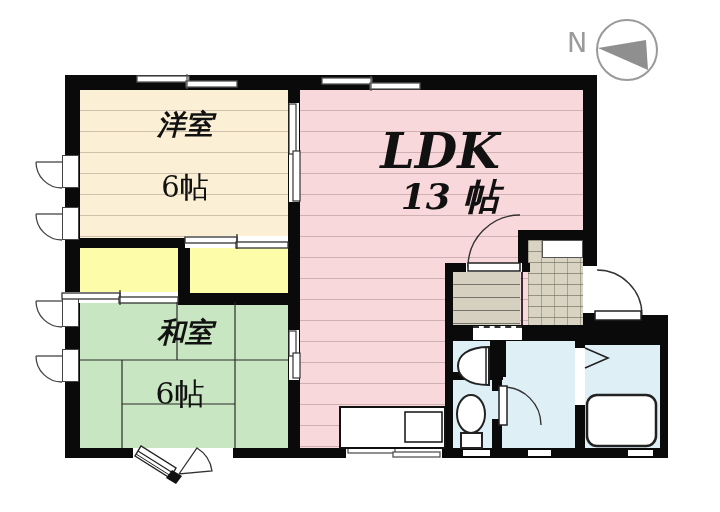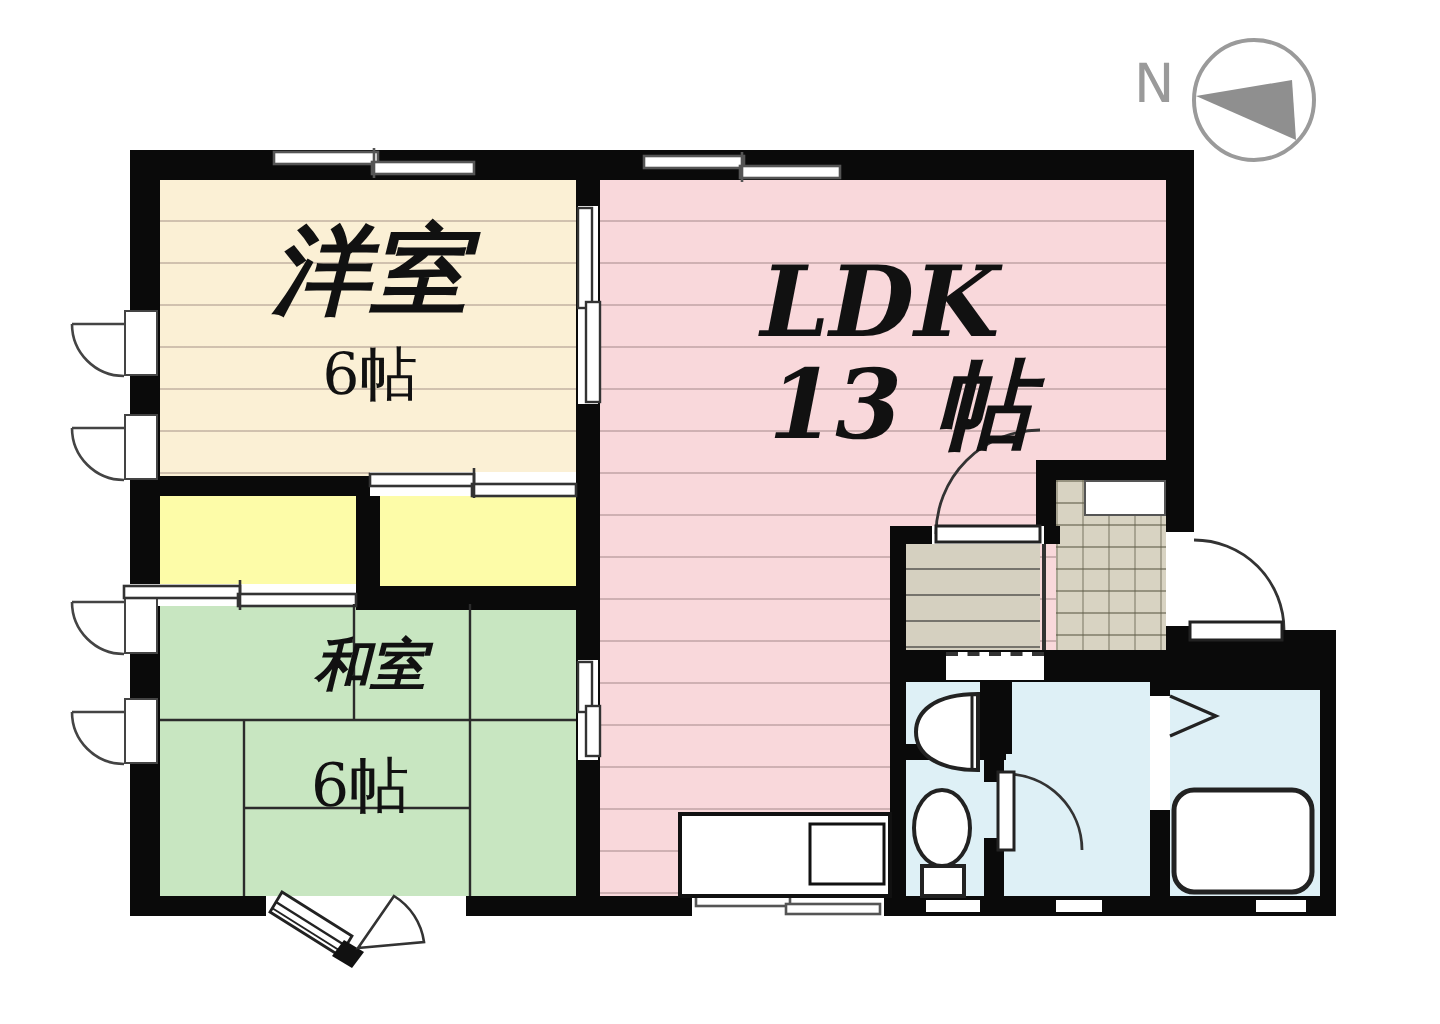--- a/index.html
+++ b/index.html
@@ -180,23 +180,23 @@
       <line x1="122" y1="360" x2="122" y2="448"></line>
       <line x1="122" y1="404" x2="235" y2="404"></line>
     </g>
 
     <g>
       <circle cx="627" cy="50" r="30" fill="#fff" stroke="#9a9a9a" stroke-width="2"></circle>
       <polygon points="598,48 646,40 648,70" fill="#8F8F8F"></polygon>
     </g>
   </svg>
 
-  <div class="lbl room-name z7" style="left:110px;top:110px;width:150px;font-size:49px">洋室</div>
+  <div class="lbl room-name z7" style="left:110px;top:110px;width:150px;font-size:28px">洋室</div>
   <div class="lbl z7" style="left:110px;top:172px;width:150px;font-size:29px">6帖</div>
 
   <div class="lbl room-name z7" style="left:350px;top:126px;width:180px;font-size:49px">LDK</div>
-  <div class="lbl room-name z7" style="left:350px;top:178px;width:200px;font-size:48px">13 帖</div>
+  <div class="lbl room-name z7" style="left:350px;top:178px;width:200px;font-size:36px">13 帖</div>
 
   <div class="lbl room-name z7" style="left:110px;top:318px;width:150px;font-size:28px">和室</div>
   <div class="lbl z7" style="left:105px;top:378px;width:150px;font-size:30px">6帖</div>
 
   <div class="n-lbl z7" style="left:567px;top:27px">N</div>
 </div>
 
 </body></html>

